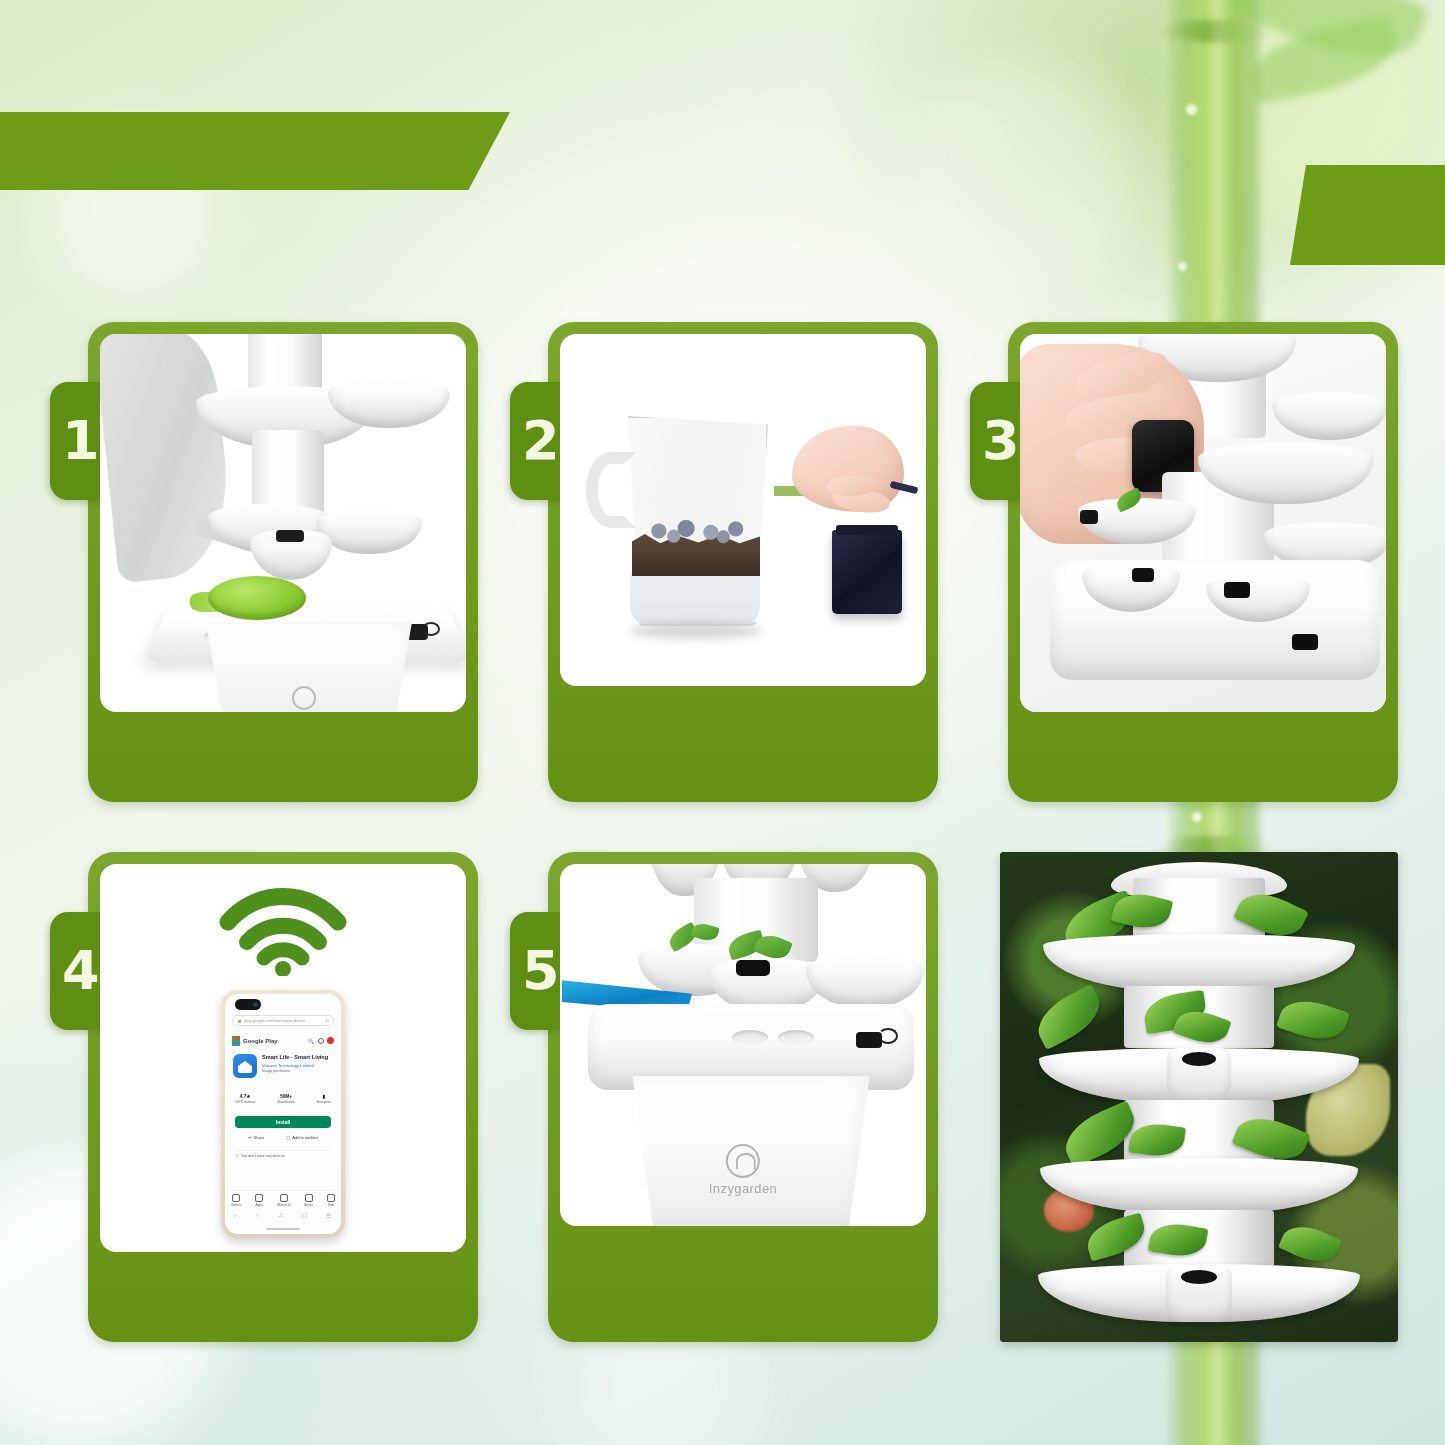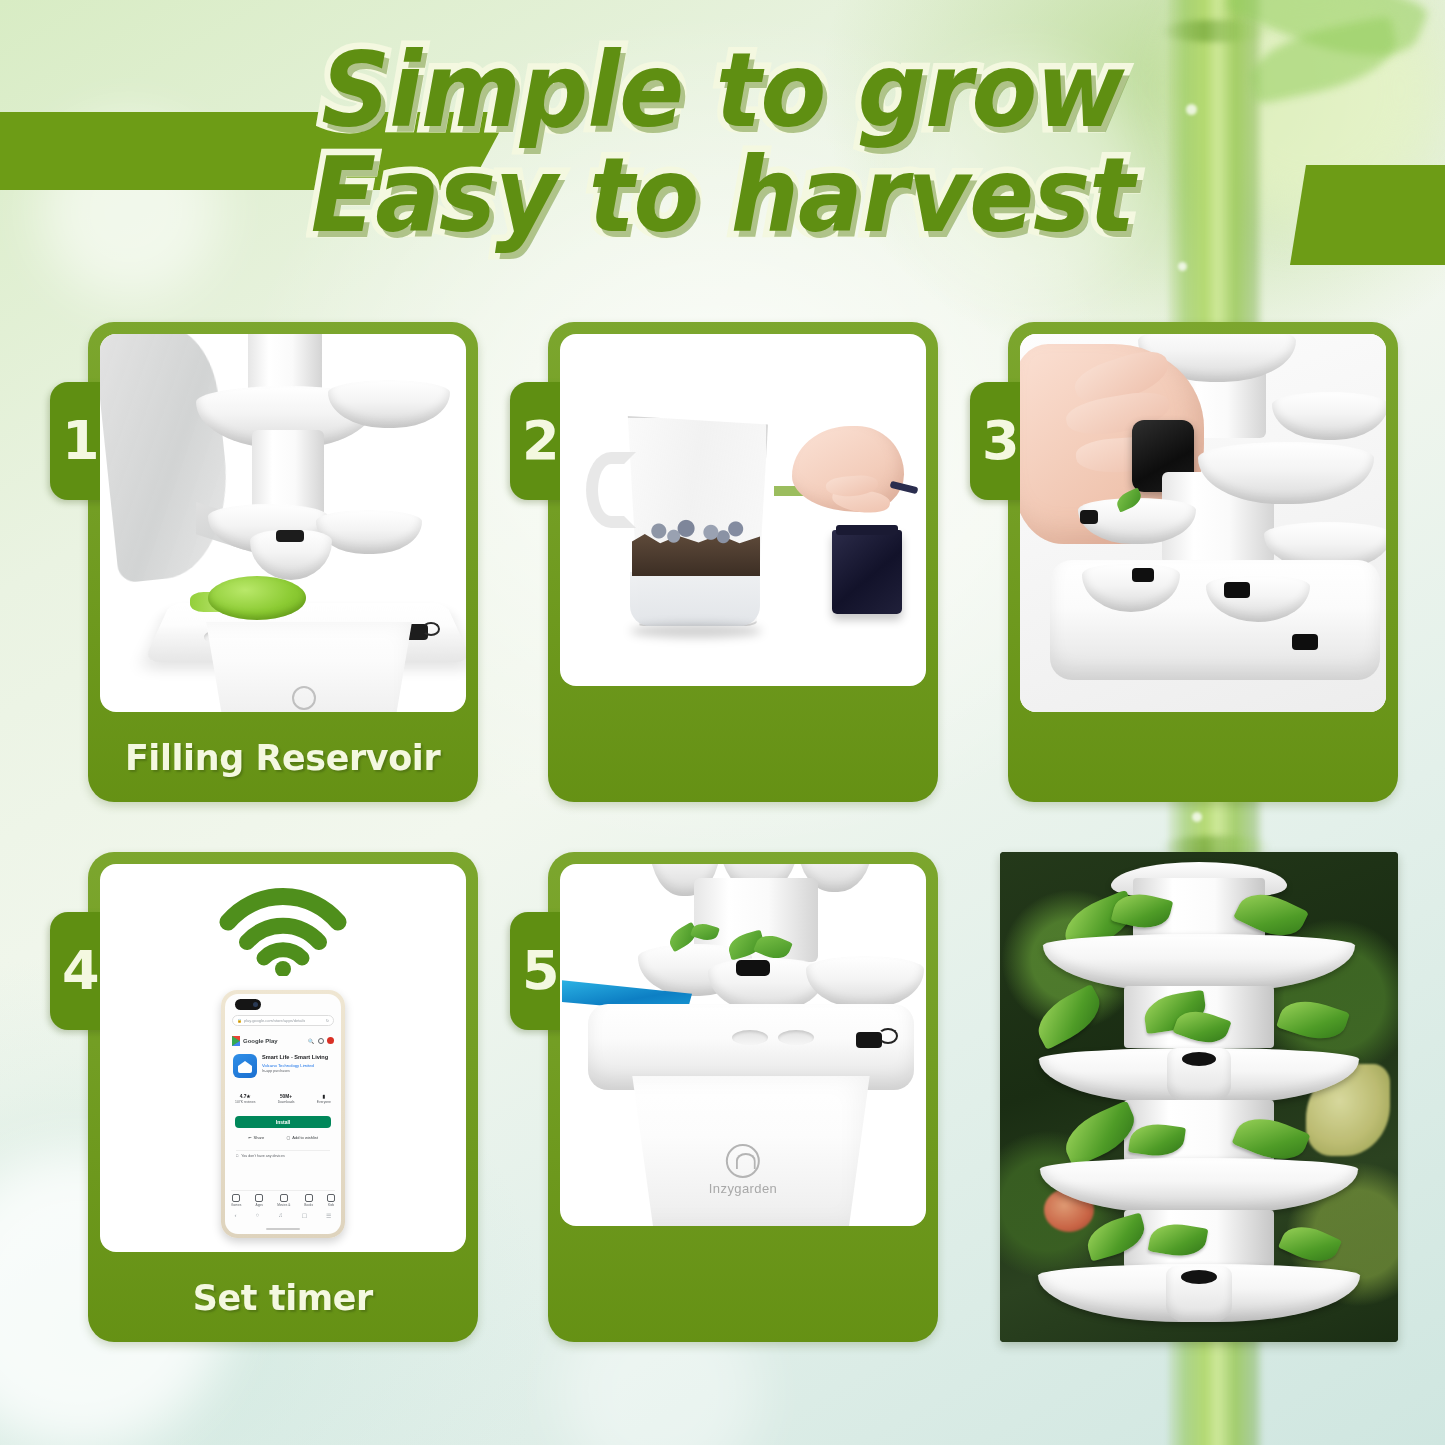--- a/index.html
+++ b/index.html
@@ -516,24 +516,20 @@
   <div class="bamboo-leaf" style="left:1232px;top:-30px;width:190px;height:78px;transform:rotate(22deg)"></div>
   <div class="bamboo-leaf" style="left:1248px;top:30px;width:150px;height:60px;transform:rotate(-12deg)"></div>
   <div class="dew" style="left:1186px;top:104px;width:11px;height:11px"></div>
   <div class="dew" style="left:1178px;top:262px;width:9px;height:9px"></div>
   <div class="dew" style="left:1192px;top:812px;width:10px;height:10px"></div>
 </div>
 
 <div id="header">
   <div class="banner-left"></div>
   <div class="banner-right"></div>
-  <div class="title-block">
-    <div class="title-line tl-1">Simple to grow</div>
-    <div class="title-line tl-2">Easy to harvest</div>
-  </div>
 </div>
 
 <div id="grid">
 
   <div class="card" id="card1">
     <div class="badge">
       <span>1</span>
     </div>
     <div class="photo">
       <div class="ph">
@@ -555,23 +551,20 @@
         <div class="hole" style="left:192px;top:300px"></div>
         <div class="hole" style="left:236px;top:296px"></div>
         <div class="c1-green-tab"></div>
         <div class="c1-green-lid"></div>
         <div style="position:absolute;left:306px;top:290px;width:22px;height:16px;background:#1d1d1d;border-radius:4px"></div>
         <div style="position:absolute;left:322px;top:288px;width:18px;height:14px;border:2px solid #2a2a2a;border-radius:50%;border-left-color:transparent"></div>
 
         <div class="c1-tank"></div>
         <div class="logo-mark" style="left:192px;top:352px;width:24px;height:24px"></div>
       </div>
-    </div>
-    <div class="caption">
-      <span>Filling Reservoir</span>
     </div>
   </div>
 
   <div class="card" id="card2">
     <div class="badge">
       <span>2</span>
     </div>
     <div class="photo">
       <div class="ph">
         <div class="jug"></div>
@@ -717,23 +710,20 @@
               <span>○</span>
               <span>♫</span>
               <span>☐</span>
               <span>☰</span>
             </div>
             <div class="homebar"></div>
           </div>
         </div>
       </div>
     </div>
-    <div class="caption">
-      <span>Set timer</span>
-    </div>
   </div>
 
   <div class="card" id="card5">
     <div class="badge">
       <span>5</span>
     </div>
     <div class="photo">
       <div class="ph">
         <div class="tier" style="left:90px;top:-34px;width:70px;height:66px"></div>
         <div class="tier" style="left:160px;top:-38px;width:78px;height:66px"></div>

